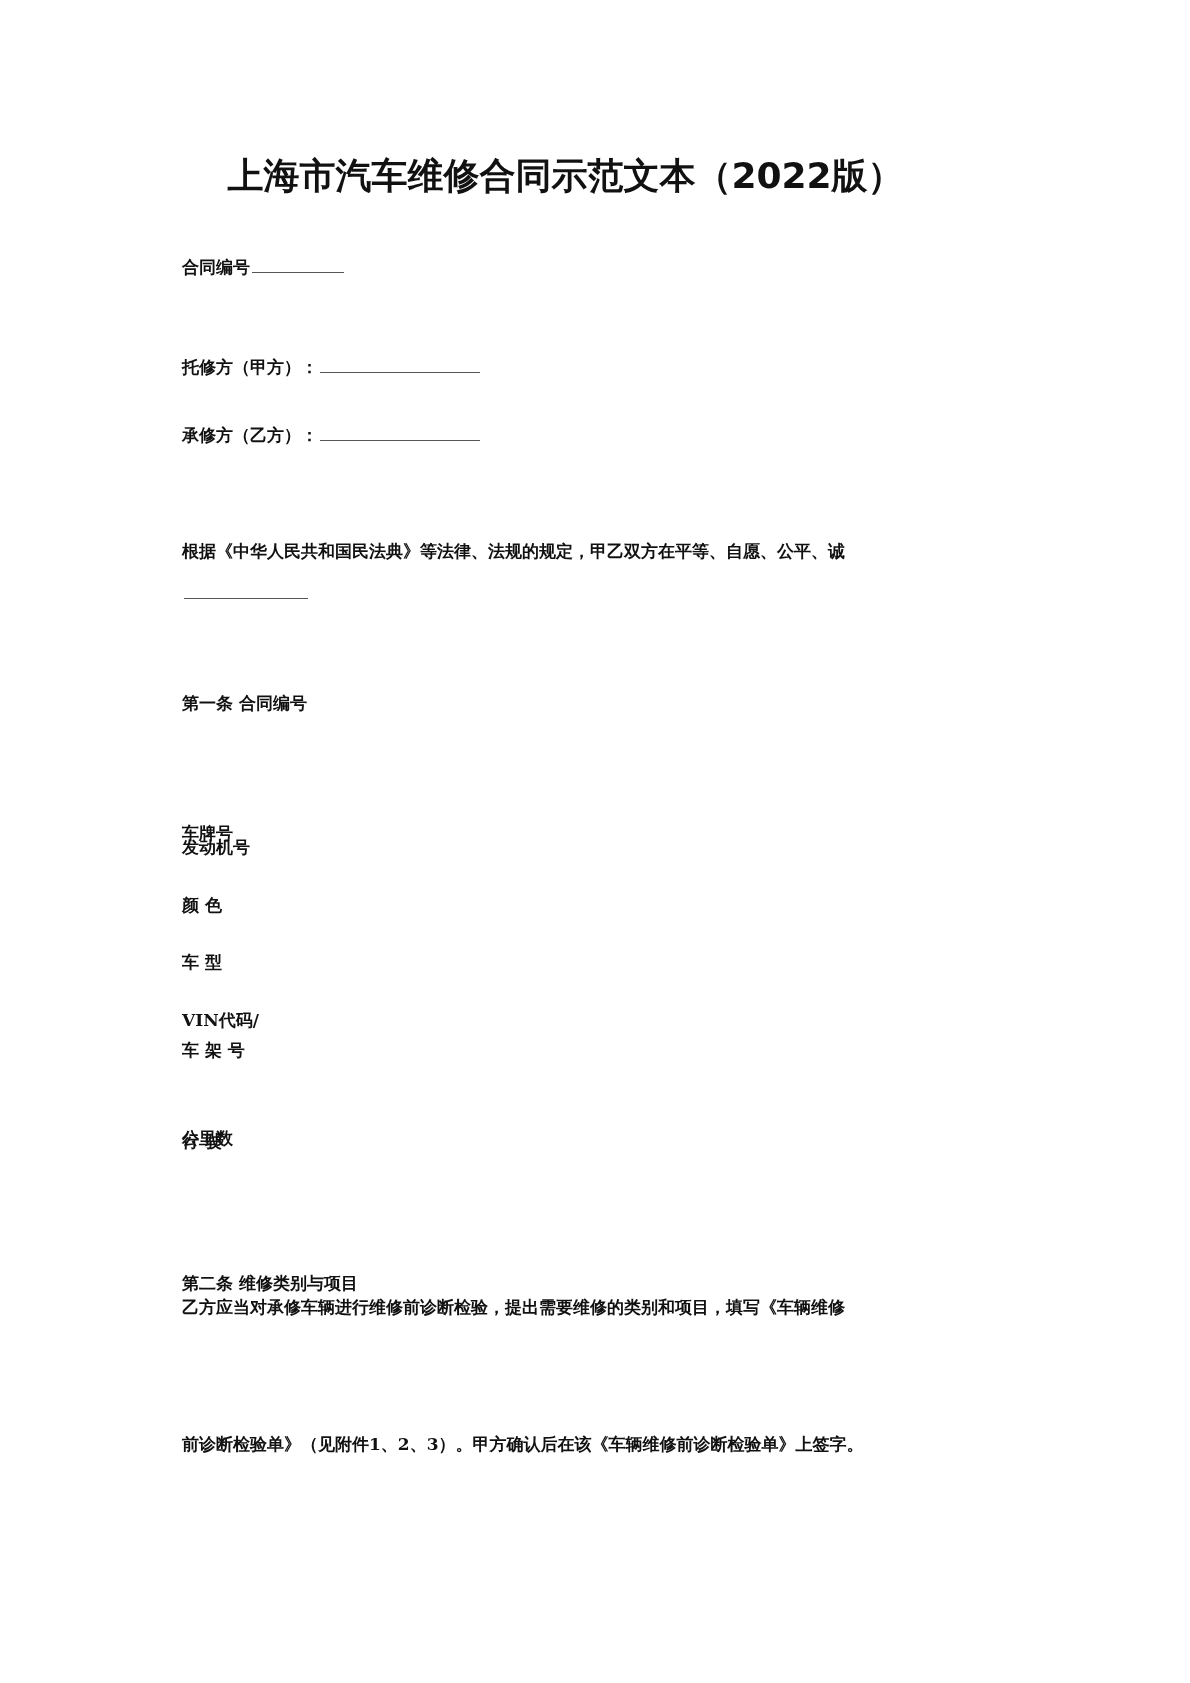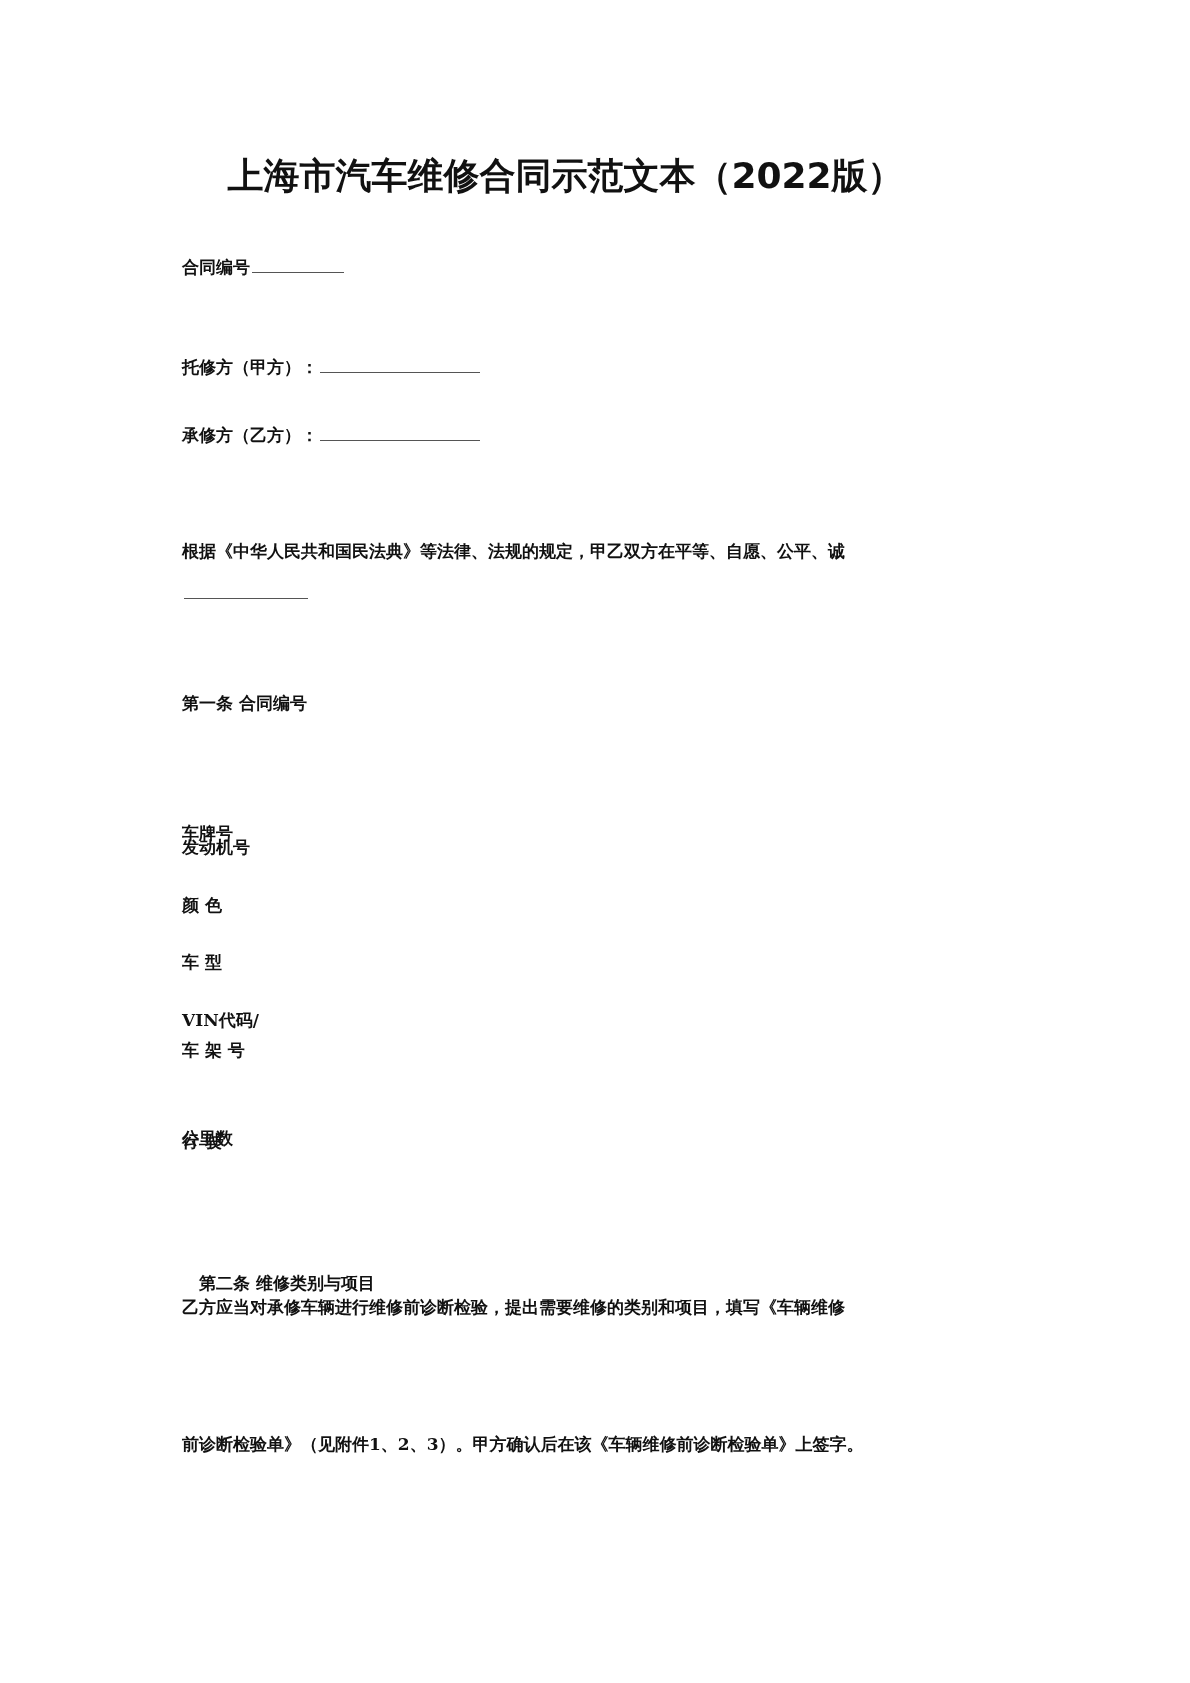--- a/index.html
+++ b/index.html
@@ -36,16 +36,16 @@
 
 <div class="line" style="top:796px;margin-top:20px;">车牌号</div>
 <div class="line" style="top:830px;">发动机号</div>
 <div class="line" style="top:888px;">颜 色</div>
 <div class="line" style="top:945px;">车 型</div>
 <div class="line" style="top:1003px;">VIN代码/</div>
 <div class="line" style="top:1033px;">车 架 号</div>
 <div class="line" style="top:1124px;">行 驶</div>
 <div class="line" style="top:1121px;">公里数</div>
 
-<div class="line" style="top:1266px;margin-left:17px;">第二条 维修类别与项目</div>
+<div class="line" style="top:1266px;">第二条 维修类别与项目</div>
 
 <div class="line" style="top:1290px;">乙方应当对承修车辆进行维修前诊断检验，提出需要维修的类别和项目，填写《车辆维修</div>
 <div class="line" style="top:1427px;">前诊断检验单》（见附件1、2、3）。甲方确认后在该《车辆维修前诊断检验单》上签字。</div>
 
 </body></html>

